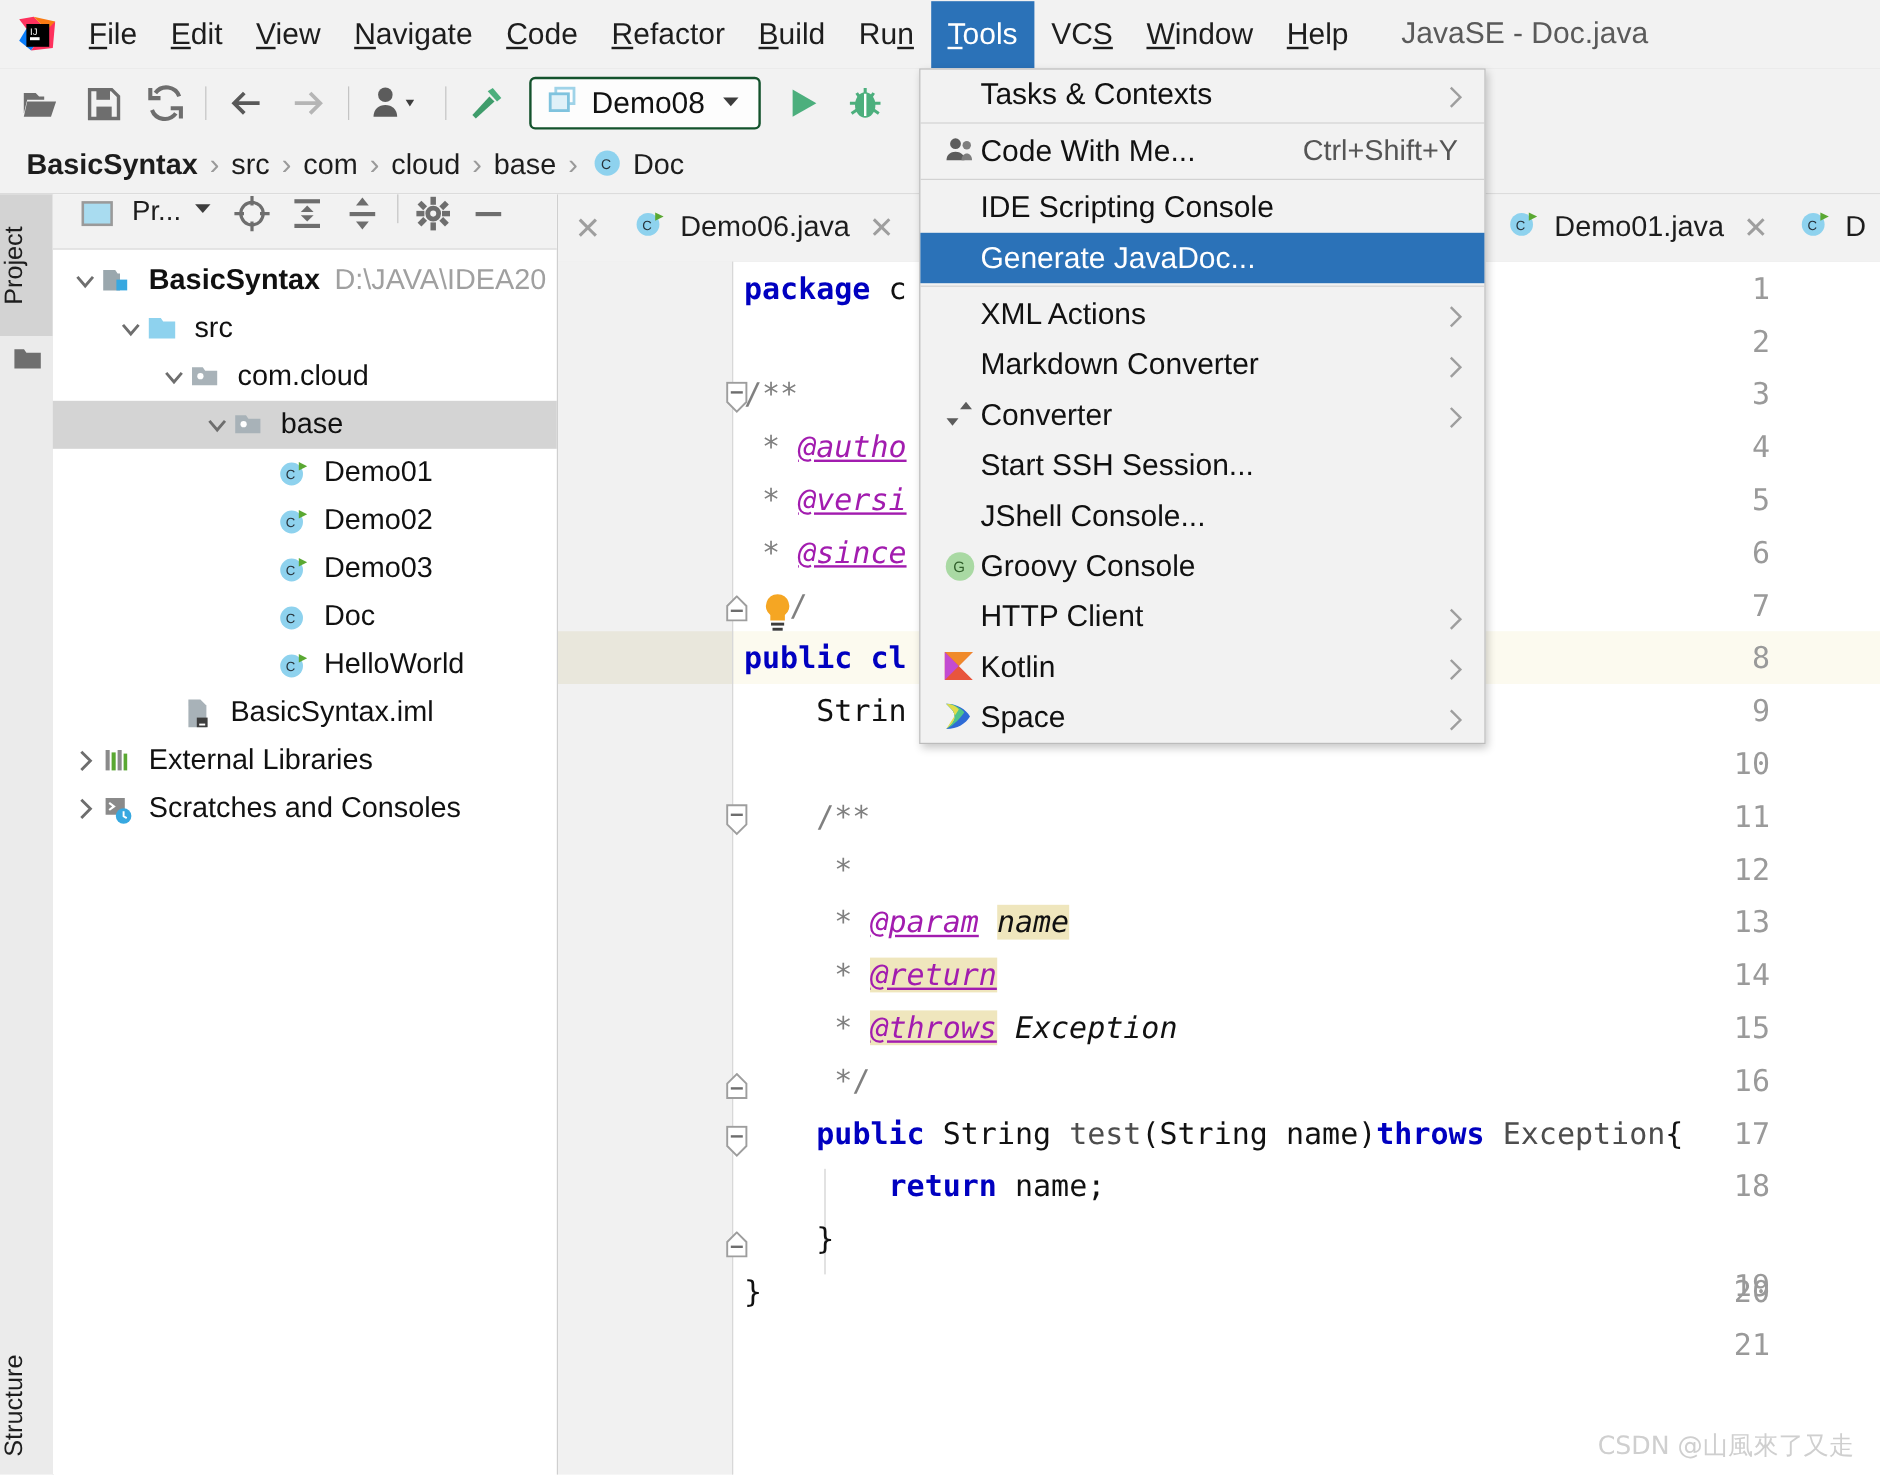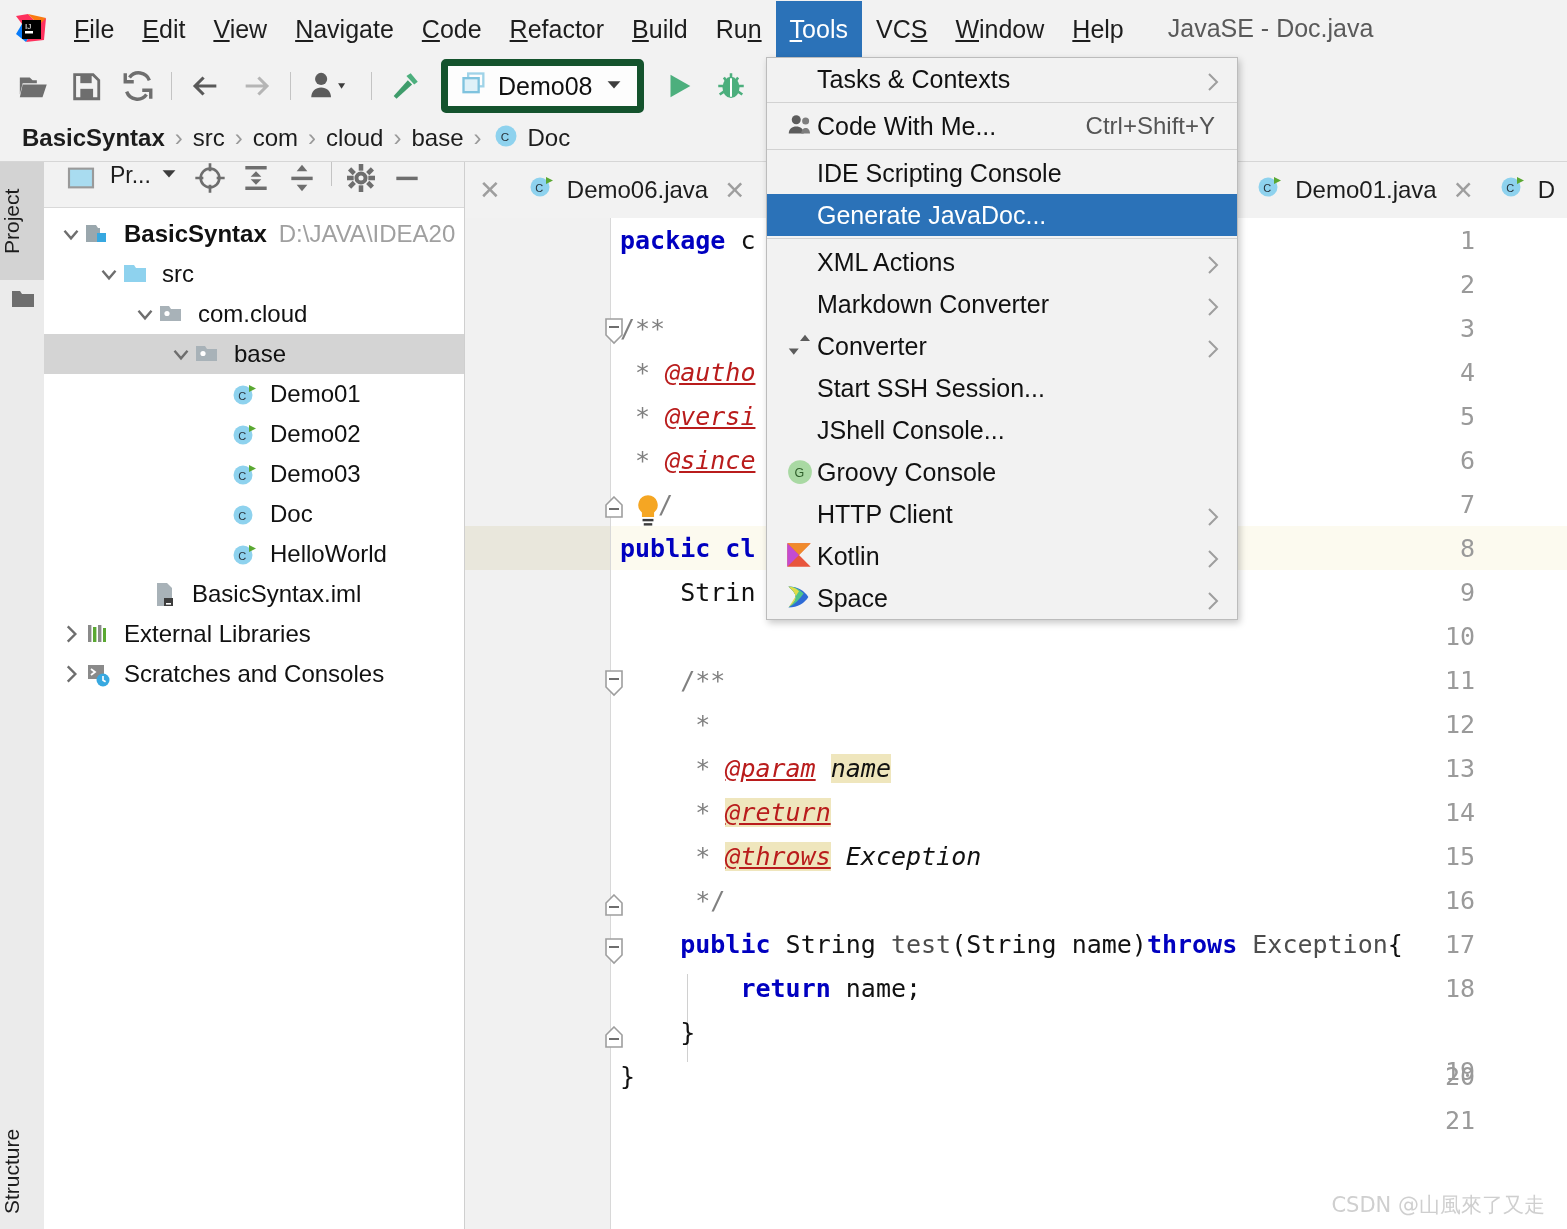--- a/index.html
+++ b/index.html
@@ -17,21 +17,21 @@
   #ij-logo{width:34px;height:34px;margin-left:14px;margin-right:12px;position:relative;flex:0 0 auto;}
   .menu-item{font-size:25px;color:#1d1d1d;padding:13px 14px;cursor:default;white-space:nowrap;line-height:30px;}
   .menu-item .mn{text-decoration:underline;}
   .menu-item.active{background:#2b72b8;color:#ffffff;}
   #window-title{font-size:25px;color:#5a5a5a;margin-left:30px;white-space:nowrap;}
   
   #toolbar{position:absolute;left:0;top:57px;width:1567px;height:58px;background:#f2f2f2;
            border-bottom:1px solid #d6d6d6;display:flex;align-items:center;}
   .tb-ico{width:34px;height:34px;margin:0 9px;position:relative;flex:0 0 auto;}
   .tb-sep{width:1px;height:28px;background:#c4c4c4;margin:0 7px;flex:0 0 auto;}
-  #runcfg{display:flex;align-items:center;height:40px;border:7px solid #14532d;border-radius:5px;
+  #runcfg{display:flex;align-items:center;height:40px;border:2px solid #14532d;border-radius:5px;
           background:#fdfdfd;padding:0 12px;margin-left:10px;gap:10px;}
   #runcfg .lbl{font-size:25px;color:#111;}
   
   #breadcrumb{position:absolute;left:0;top:115px;width:1567px;height:47px;background:#f2f2f2;
               border-bottom:1px solid #d6d6d6;display:flex;align-items:center;padding-left:22px;box-sizing:border-box;}
   .crumb{font-size:24px;color:#1d1d1d;white-space:nowrap;}
   .crumb.bold{font-weight:bold;}
   .crumb-sep{font-size:24px;color:#9a9a9a;margin:0 10px;}
   
   #leftstrip{position:absolute;left:0;top:162px;width:44px;height:1067px;background:#ebebeb;
@@ -60,21 +60,21 @@
   #editor{position:absolute;left:465px;top:218px;width:1102px;height:1011px;background:#ffffff;}
   #gutter{position:absolute;left:0;top:0;width:146px;height:1011px;background:#f1f1f1;}
   #gutter-line{position:absolute;left:145px;top:0;width:1px;height:1011px;background:#d8d8d8;}
   .lnum{position:absolute;right:92px;font-size:25px;color:#9a9a9a;font-family:"DejaVu Sans Mono", monospace;}
   .fold{position:absolute;left:138px;width:22px;height:22px;}
   .codeline{position:absolute;left:155px;font-size:25px;font-family:"DejaVu Sans Mono", monospace;
             color:#111;white-space:pre;letter-spacing:0px;}
   .hl-row{position:absolute;left:0;width:1102px;height:44px;background:#fcfaef;}
   .kw{color:#0000c0;font-weight:bold;}
   .cmt{color:#808080;}
-  .tag{color:#b91c1c;font-style:italic;text-decoration:underline;}
+  .tag{color:#a21caf;font-style:italic;text-decoration:underline;}
   .tagv{color:#111;font-style:italic;}
   .hlt{background:#efe6bd;}
   .idn{color:#111;}
   .meth{color:#4d4d4d;}
   .indent-guide{position:absolute;width:1px;background:#d0d0d0;}
   
   #tools-menu{position:absolute;left:766px;top:57px;width:470px;background:#f2f2f2;
               border:1px solid #bcbcbc;box-shadow:2px 3px 7px rgba(0,0,0,.22);z-index:50;}
   .mrow{height:42px;display:flex;align-items:center;font-size:25px;color:#111;position:relative;
         padding-left:22px;box-sizing:border-box;white-space:nowrap;}

